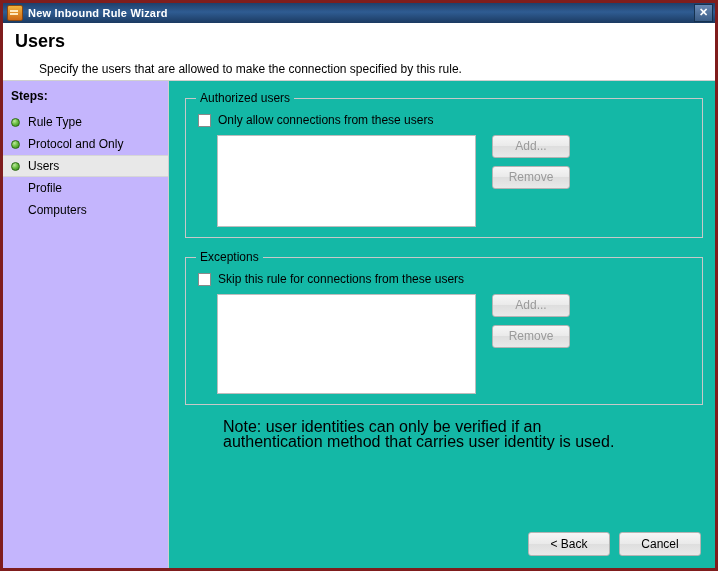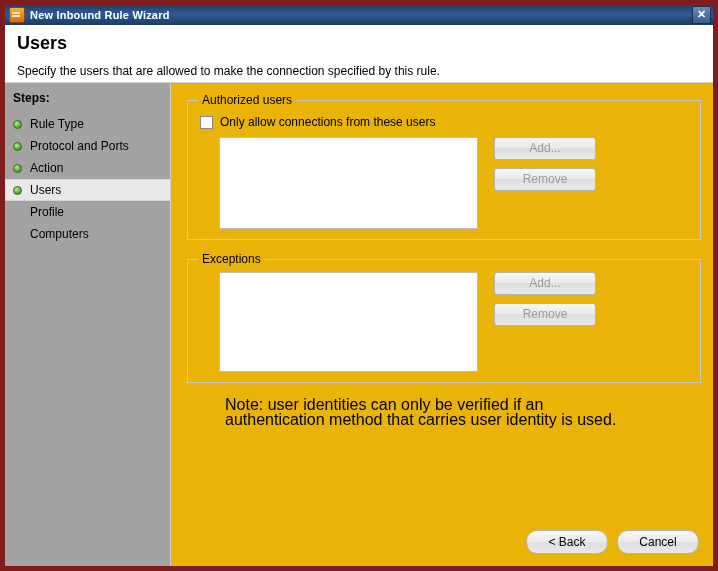--- a/index.html
+++ b/index.html
@@ -14,21 +14,21 @@
     color: #000;
     background: #f0f0f0;
     overflow: hidden;
   }
   .window {
     position: relative;
     width: 718px;
     height: 571px;
     background: #ffffff;
     box-sizing: border-box;
-    border: 5px solid #7f1d1d;
+    border: 3px solid #7f1d1d;
     display: flex;
     flex-direction: column;
   }
   
   .titlebar {
     height: 20px;
     background: linear-gradient(to bottom, #1f3f6b 0%, #2f5c92 45%, #1b3a61 100%);
     display: flex;
     align-items: center;
     padding: 0 2px 0 4px;
@@ -89,32 +89,33 @@
     margin: 0;
     font-size: 18px;
     font-weight: bold;
     color: #000;
     line-height: 24px;
   }
   .header .subtitle {
     margin-top: 9px;
     font-size: 12px;
     color: #000;
+    margin-left: 24px;
   }
   
   .body {
     flex: 1 1 auto;
     display: flex;
     min-height: 0;
   }
   
   .steps {
     width: 166px;
     flex: none;
-    background: #a3a3a3;
+    background: #c4b5fd;
     border-right: 1px solid #cfcfcf;
     padding: 6px 0 0 0;
     box-sizing: border-box;
   }
   .steps-title {
     font-weight: bold;
     font-size: 12px;
     padding: 2px 0 8px 8px;
   }
   .step {
@@ -143,21 +144,21 @@
   .bullet.empty {
     background: transparent;
     border: none;
     width: 9px;
     height: 9px;
   }
   .step-label { white-space: nowrap; text-align: center; }
   
   .content {
     flex: 1 1 auto;
-    background: #eab308;
+    background: #14b8a6;
     padding: 10px 12px 8px 16px;
     box-sizing: border-box;
     position: relative;
     display: flex;
     flex-direction: column;
   }
   fieldset.group {
     border: 1px solid #c8c8c8;
     margin: 0 0 12px 0;
     padding: 6px 10px 10px 10px;
@@ -196,21 +197,21 @@
     margin-left: 21px;
   }
   .listbox.tall { height: 100px; }
   .btn-col {
     margin-left: 16px;
     display: flex;
     flex-direction: column;
     gap: 8px;
   }
   .btn {
-    width: 102px;
+    width: 78px;
     height: 23px;
     font-size: 12px;
     font-family: "Liberation Sans", sans-serif;
     background: linear-gradient(to bottom, #f6f6f6 0%, #eaeaea 48%, #dedede 50%, #e9e9e9 100%);
     border: 1px solid #b4b4b4;
     border-radius: 3px;
     color: #9a9a9a;
     text-align: center;
     line-height: 21px;
     box-sizing: border-box;
@@ -237,21 +238,20 @@
     display: flex;
     justify-content: flex-end;
     gap: 9px;
     padding: 0 2px 4px 0;
   }
   .footer .btn {
     width: 82px;
     height: 24px;
     color: #000;
     line-height: 22px;
-    border-radius: 11px;
   }
 </style>
 </head>
 <body>
 
 <div class="window">
 
   <div class="titlebar">
     <span class="app-icon"></span>
     <span class="title-text">New Inbound Rule Wizard</span>
@@ -268,25 +268,21 @@
 
     <div class="steps">
       <div class="steps-title">Steps:</div>
 
       <div class="step">
         <span class="bullet"></span>
         <span class="step-label">Rule Type</span>
       </div>
       <div class="step">
         <span class="bullet"></span>
-        <span class="step-label">Protocol and Ports</span>
-      </div>
-      <div class="step">
-        <span class="bullet"></span>
-        <span class="step-label">Action</span>
+        <span class="step-label">Protocol and Only</span>
       </div>
       <div class="step current">
         <span class="bullet"></span>
         <span class="step-label">Users</span>
       </div>
       <div class="step">
         <span class="bullet empty"></span>
         <span class="step-label">Profile</span>
       </div>
       <div class="step">
@@ -307,20 +303,24 @@
           <div class="listbox"></div>
           <div class="btn-col">
             <div class="btn">Add...</div>
             <div class="btn">Remove</div>
           </div>
         </div>
       </fieldset>
 
       <fieldset class="group">
         <legend>Exceptions</legend>
+        <div class="check-row">
+          <span class="checkbox"></span>
+          <span class="check-label">Skip this rule for connections from these users</span>
+        </div>
         <div class="list-row">
           <div class="listbox tall"></div>
           <div class="btn-col">
             <div class="btn">Add...</div>
             <div class="btn">Remove</div>
           </div>
         </div>
       </fieldset>
 
       <div class="note">Note: user identities can only be verified if an authentication method that carries user identity is used.</div>

